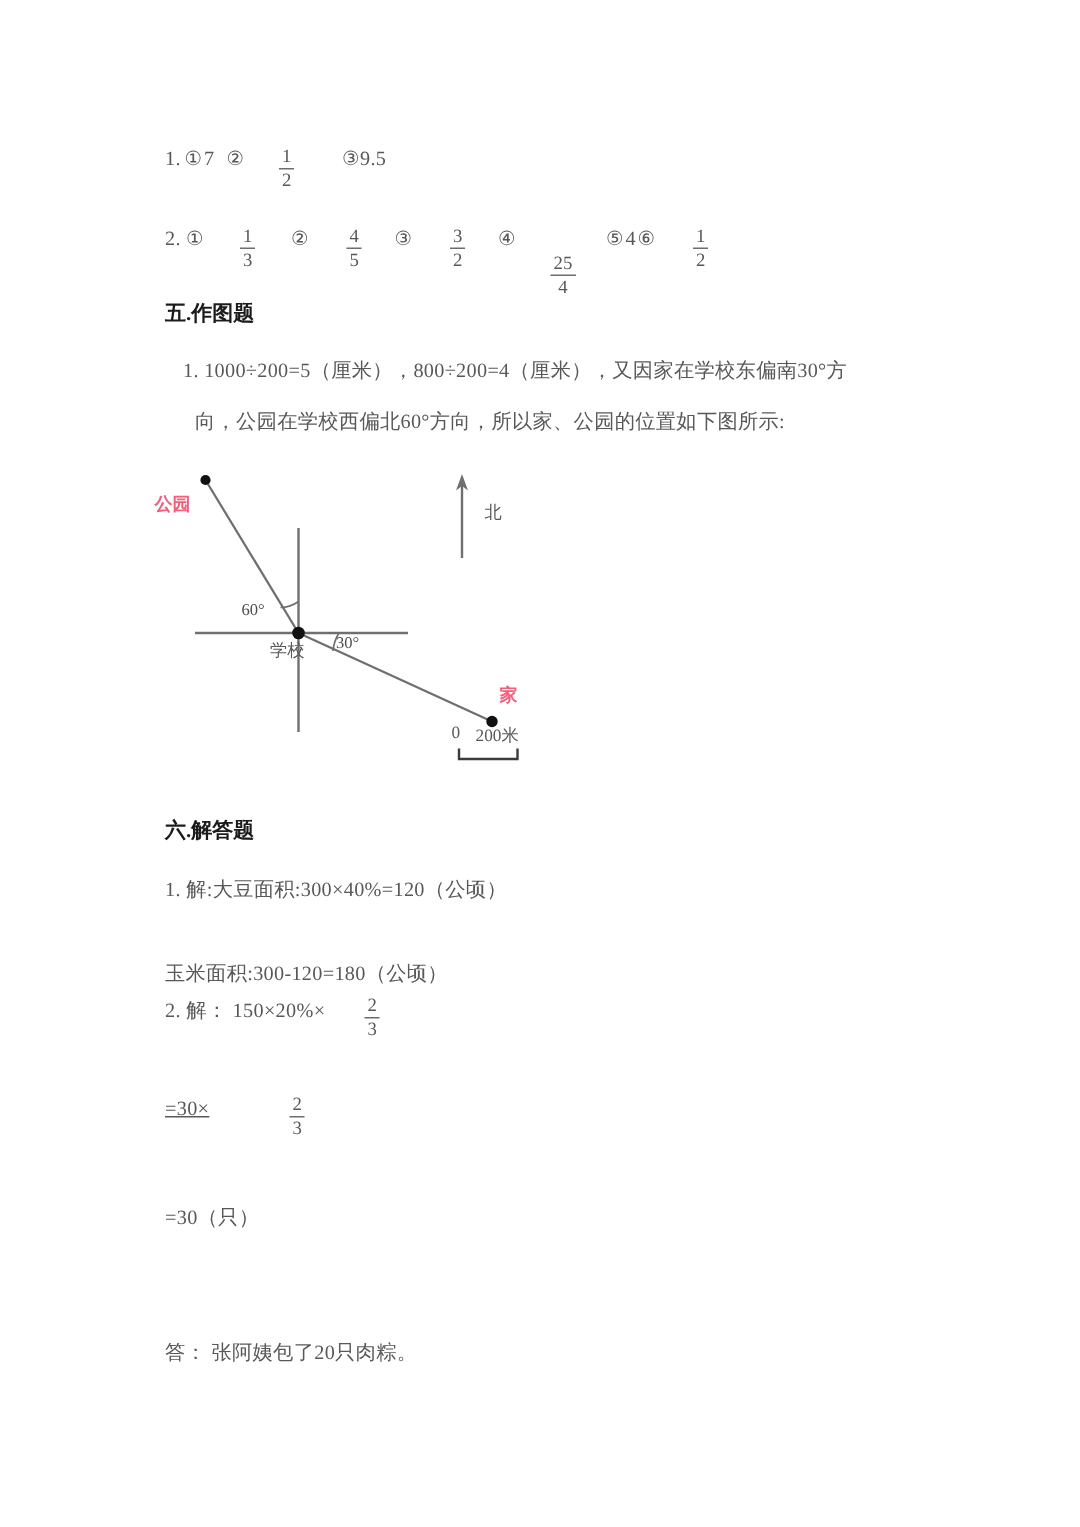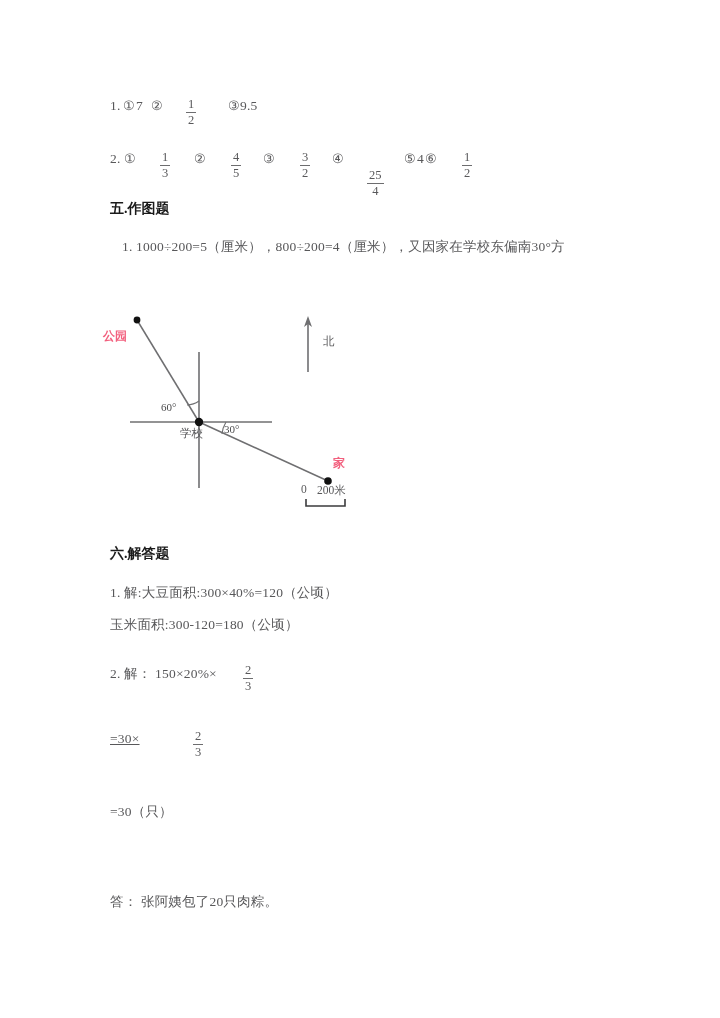--- a/index.html
+++ b/index.html
@@ -146,20 +146,21 @@
   <span class="ln circnum" style="left:425px; top:151px;">⑥</span>
   <span class="frac" style="left:462px; top:150px;">
     <span class="num">1</span>
     <span class="bar"></span>
     <span class="den">2</span>
   </span>
 
   <span class="sec-head" style="left:110px; top:200px;">五.作图题</span>
 
   <span class="ln" style="left:110px; top:238px;margin-left:12px;">1. 1000÷200=5（厘米），800÷200=4（厘米），又因家在学校东偏南30°方</span>
+  <span class="ln" style="left:130px; top:272px;">向，公园在学校西偏北60°方向，所以家、公园的位置如下图所示:</span>
 
   <div id="diagram">
     <svg width="300" height="225" viewBox="0 0 300 225">
 
       <line x1="35" y1="122" x2="177" y2="122" stroke="#6f6f71" stroke-width="1.6"></line>
 
       <line x1="104" y1="52" x2="104" y2="188" stroke="#6f6f71" stroke-width="1.6"></line>
 
       <line x1="104" y1="122" x2="42" y2="20" stroke="#6f6f71" stroke-width="1.5"></line>
 
@@ -187,21 +188,21 @@
     <span class="lbl-ang" style="left:66px; top:101px;">60°</span>
     <span class="lbl-ang" style="left:129px; top:123px;">30°</span>
 
     <span class="lbl" style="left:206px; top:183px;">0</span>
     <span class="lbl" style="left:222px; top:183px;font-family:Liberation Serif, serif;">200米</span>
   </div>
 
   <span class="sec-head" style="left:110px; top:545px;">六.解答题</span>
 
   <span class="ln" style="left:110px; top:584px;text-align:right;">1. 解:大豆面积:300×40%=120（公顷）</span>
-  <span class="ln" style="left:110px; top:616px;font-family:Liberation Serif, serif;">玉米面积:300-120=180（公顷）</span>
+  <span class="ln" style="left:110px; top:640px;font-family:Liberation Serif, serif;">玉米面积:300-120=180（公顷）</span>
 
   <span class="ln" style="left:110px; top:665px;">2. 解： 150×20%×</span>
   <span class="frac" style="left:243px; top:663px;">
     <span class="num">2</span>
     <span class="bar"></span>
     <span class="den">3</span>
   </span>
 
   <span class="ln" style="left:110px; top:731px;text-decoration:underline;">=30×</span>
   <span class="frac" style="left:193px; top:729px;">

